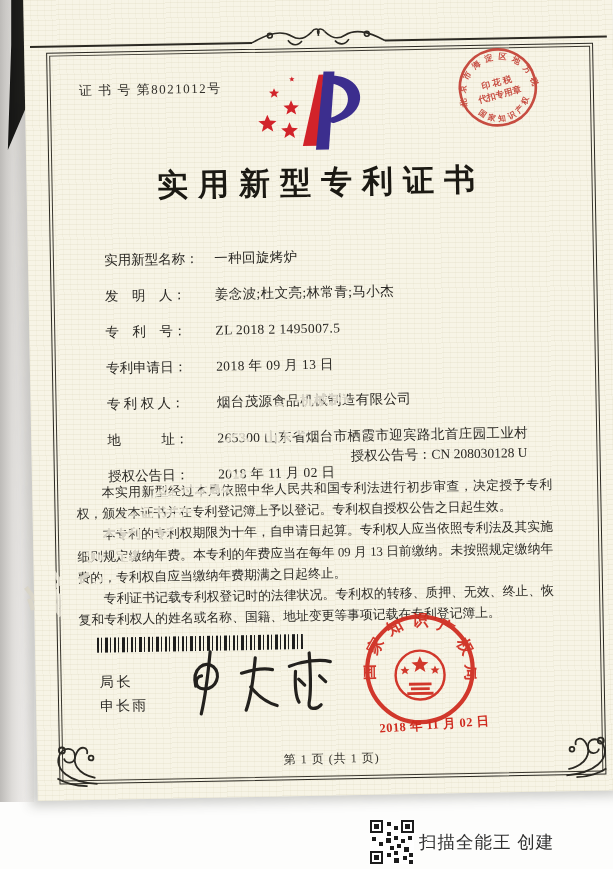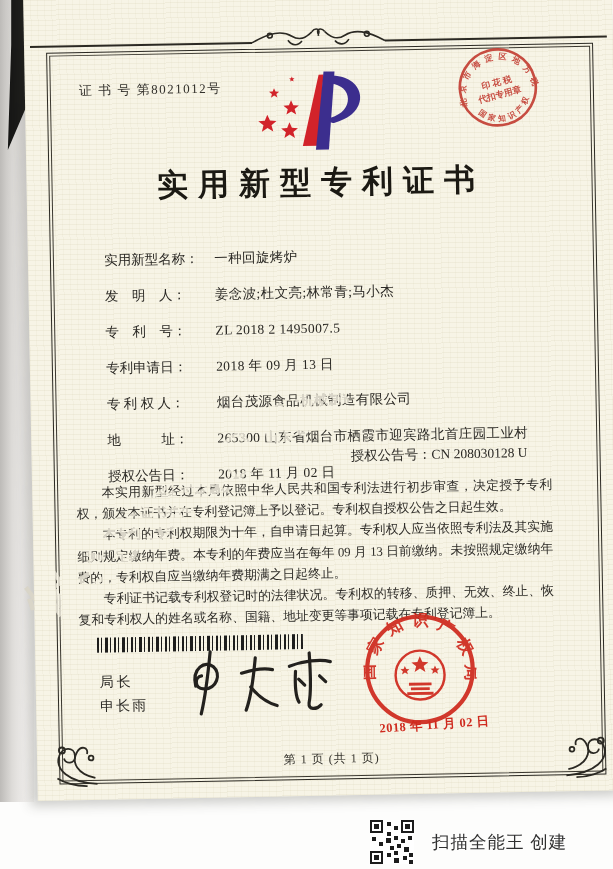--- a/index.html
+++ b/index.html
@@ -85,21 +85,21 @@
   }
   
   .watermark{
     position:absolute;left:-69px;top:398px;width:680px;height:62px;line-height:62px;
     font-size:46px;letter-spacing:2px;color:#d9d5c8;text-align:center;
     transform:rotate(-35.5deg);mix-blend-mode:lighten;z-index:40;pointer-events:none;
     font-weight:700;white-space:nowrap;
   }
   
   .scanner-bar{
-    position:absolute;left:370px;top:820px;display:flex;align-items:center;gap:18px;
+    position:absolute;left:370px;top:820px;display:flex;align-items:center;gap:5px;
   }
   .scanner-label{
     font-family:"Liberation Sans","DejaVu Sans",sans-serif;
     font-size:17.5px;color:#303030;letter-spacing:1px;
   }
   .ink{stroke:#23211e;stroke-width:3.2;fill:none;stroke-linecap:round;stroke-linejoin:round;}
 </style>
 </head>
 <body>
 

